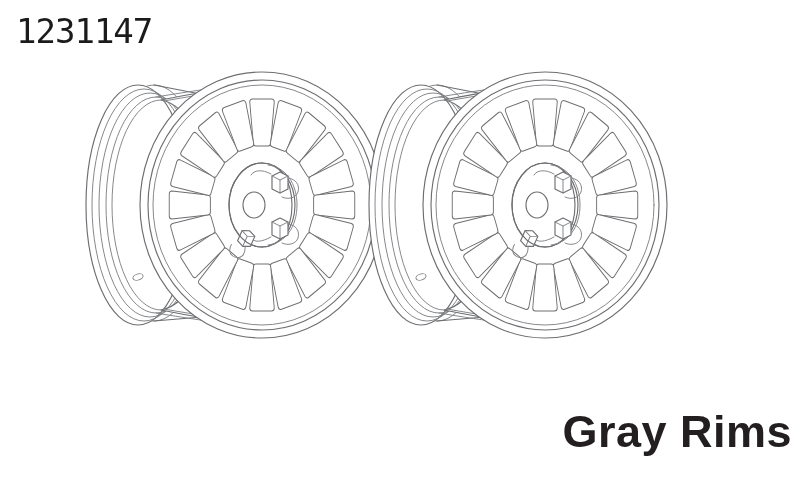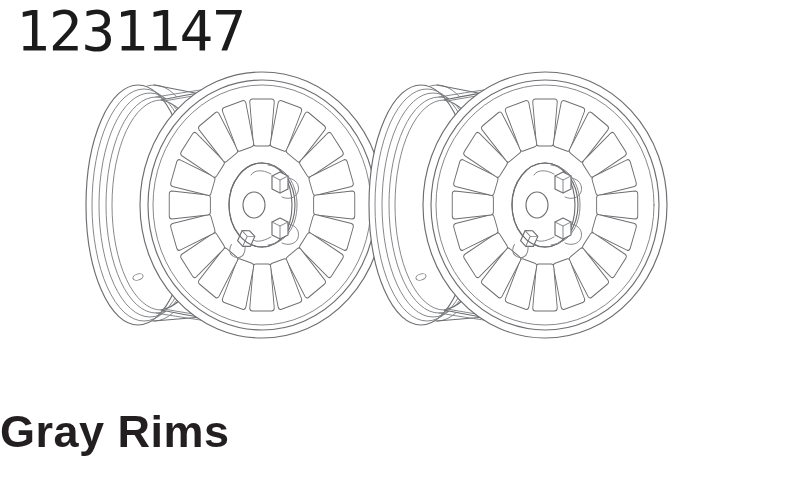--- a/index.html
+++ b/index.html
@@ -13,33 +13,33 @@
     height: 477px;
     background: #ffffff;
     overflow: hidden;
     font-family: "Liberation Sans", sans-serif;
   }
   #part-number {
     position: absolute;
     left: 16px;
     top: 2px;
     font-family: "DejaVu Sans Mono", monospace;
-    font-size: 56px;
+    font-size: 34px;
     font-weight: 400;
     letter-spacing: -1px;
     color: #1b1b1b;
     line-height: 58px;
     white-space: pre;
   }
   #caption {
     position: absolute;
     left: 0;
     top: 404px;
     width: 792px;
-    text-align: left;
+    text-align: right;
     font-family: "Liberation Sans", sans-serif;
     font-size: 45px;
     font-weight: bold;
     letter-spacing: 0.5px;
     color: #231f20;
     line-height: 56px;
     white-space: pre;
   }
   #artwork {
     position: absolute;

